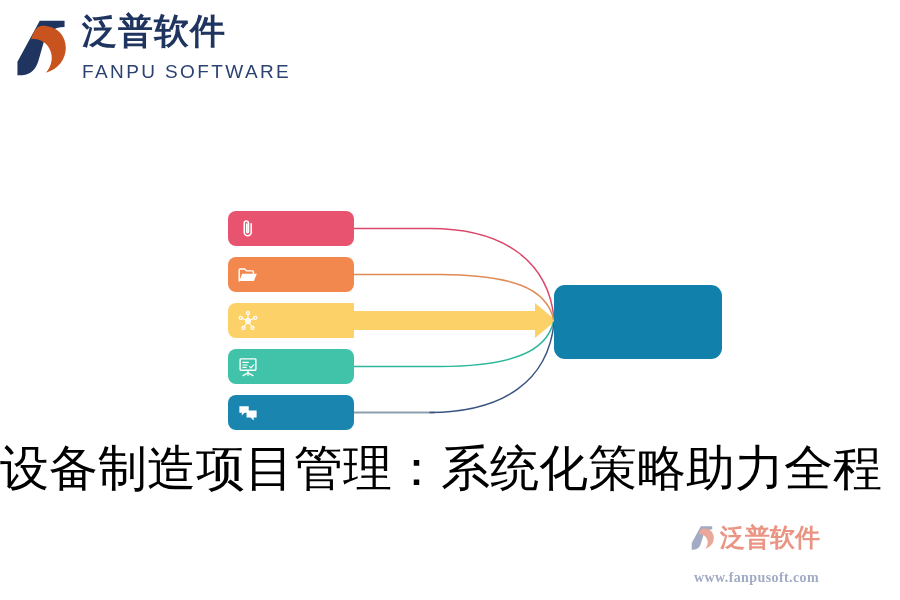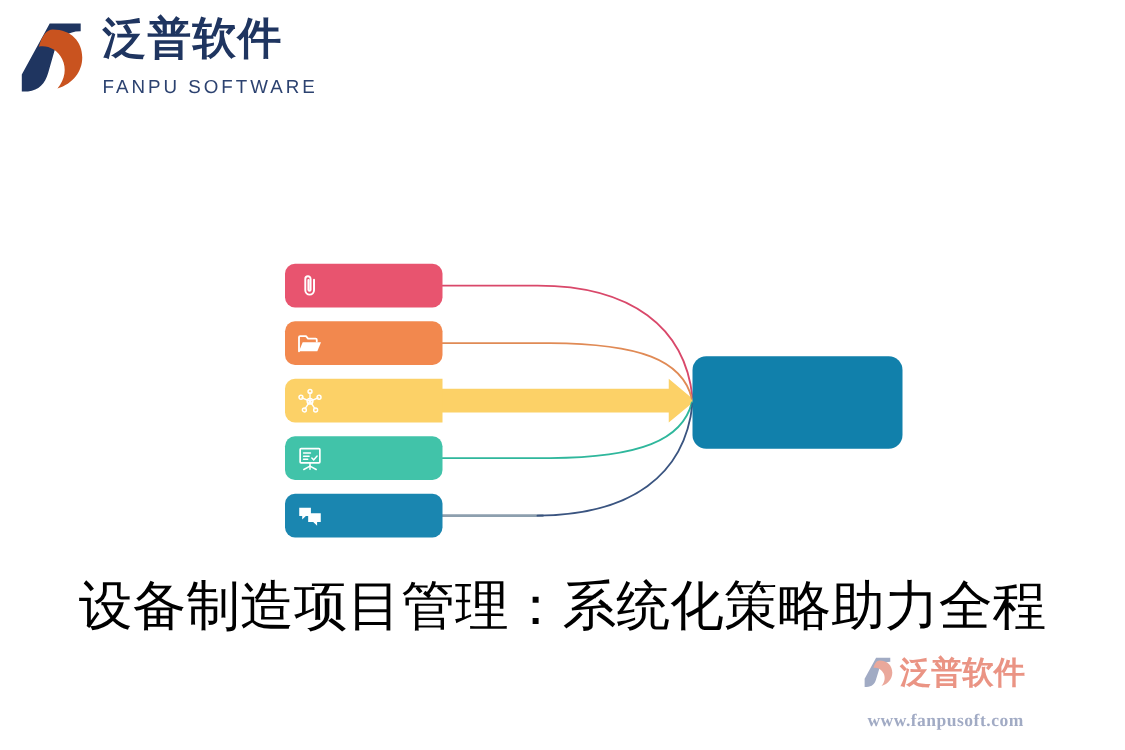--- a/index.html
+++ b/index.html
@@ -40,21 +40,21 @@
   }
   #brand-name-cn {
     font-size: 35px;
     font-weight: 700;
     color: #1f3560;
     letter-spacing: 1px;
     font-family: "DejaVu Sans", "Liberation Sans", sans-serif;
   }
   #brand-name-en {
     margin-top: 13px;
-    font-size: 15px;
+    font-size: 19px;
     font-weight: 400;
     color: #2c4270;
     letter-spacing: 2.4px;
     font-family: "Liberation Sans", sans-serif;
   }
 
   
   #diagram {
     position: absolute;
     left: 0;
@@ -109,24 +109,23 @@
     color: #ffffff;
     font-size: 13px;
     text-align: center;
     padding: 0 10px;
   }
 
   
   #headline {
     position: absolute;
     left: 0;
-    top: 460px;
+    top: 440px;
     width: 900px;
-    text-align: center;
-    font-size: 43px;
+    font-size: 49px;
     font-weight: 400;
     color: #000000;
     letter-spacing: 0px;
     line-height: 1.18;
     font-family: "DejaVu Sans", "Liberation Sans", sans-serif;
     white-space: nowrap;
   }
 
   
   #watermark {

